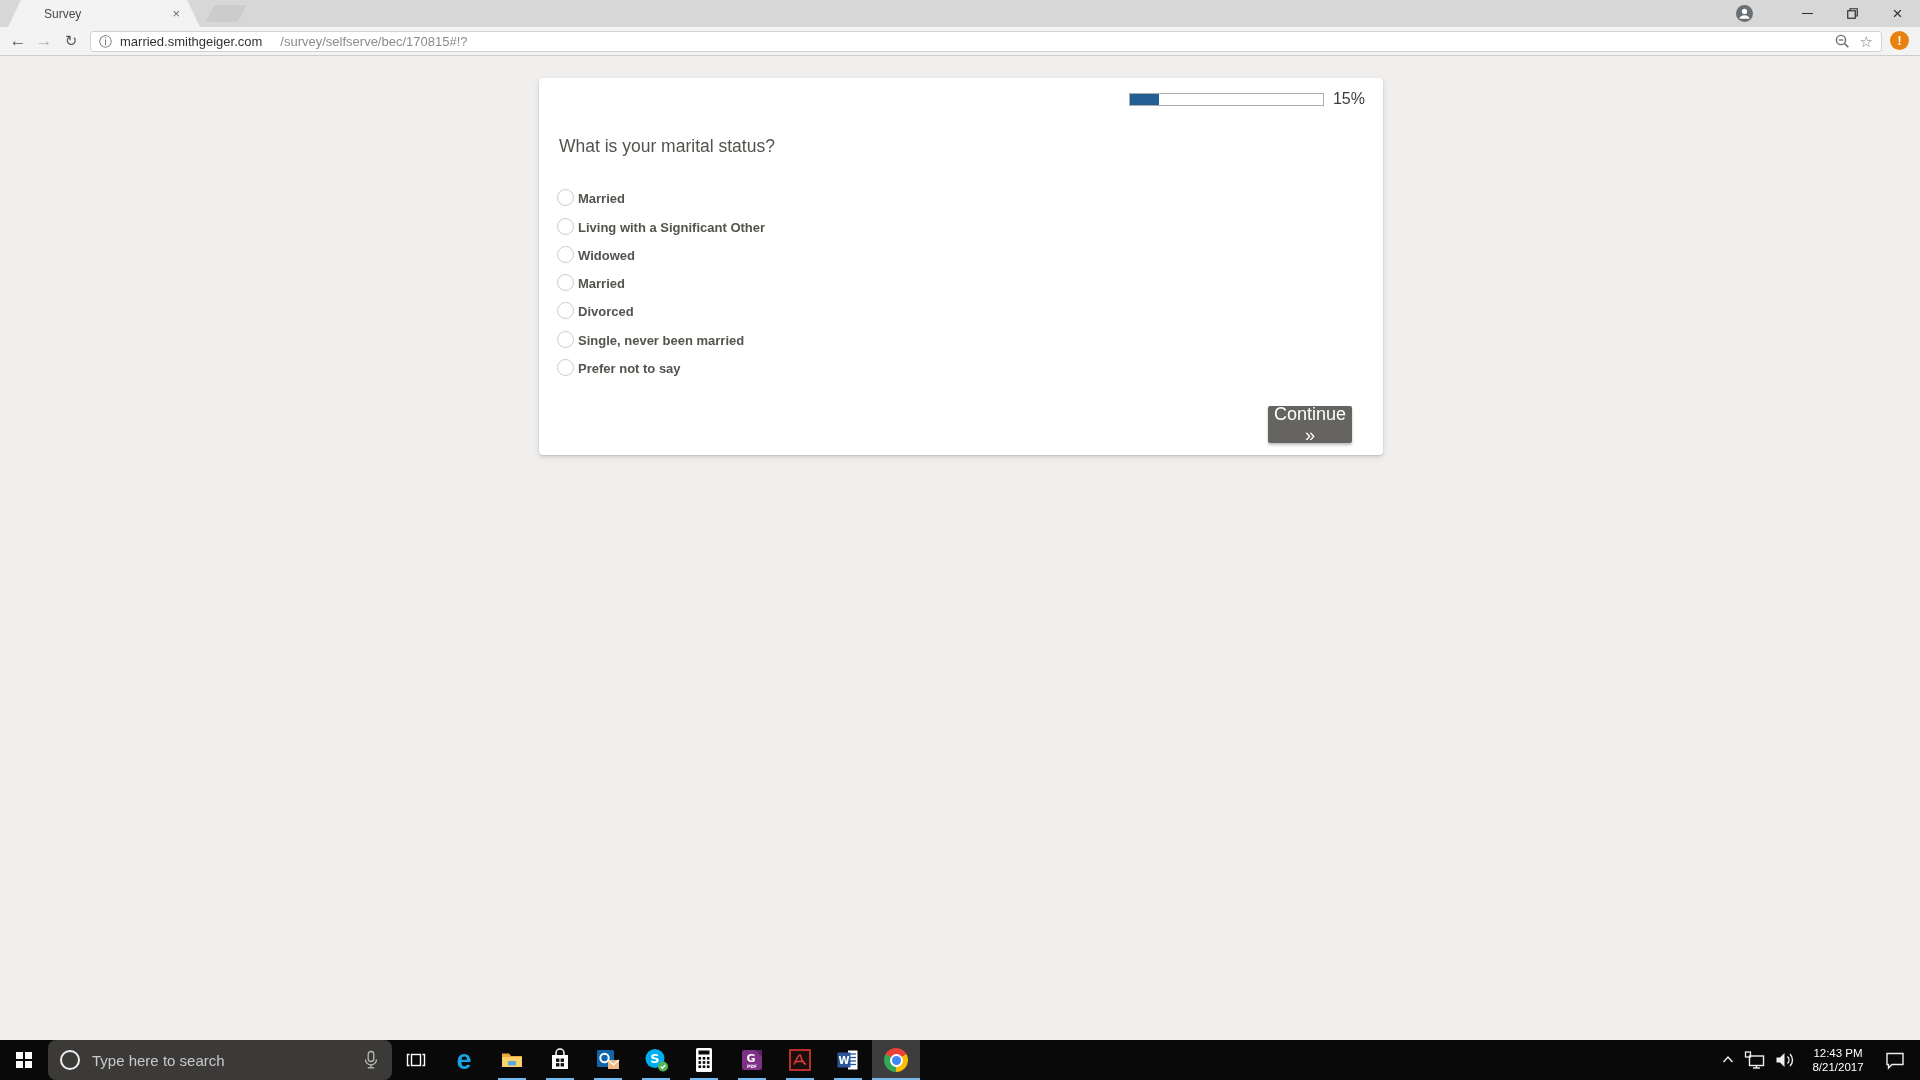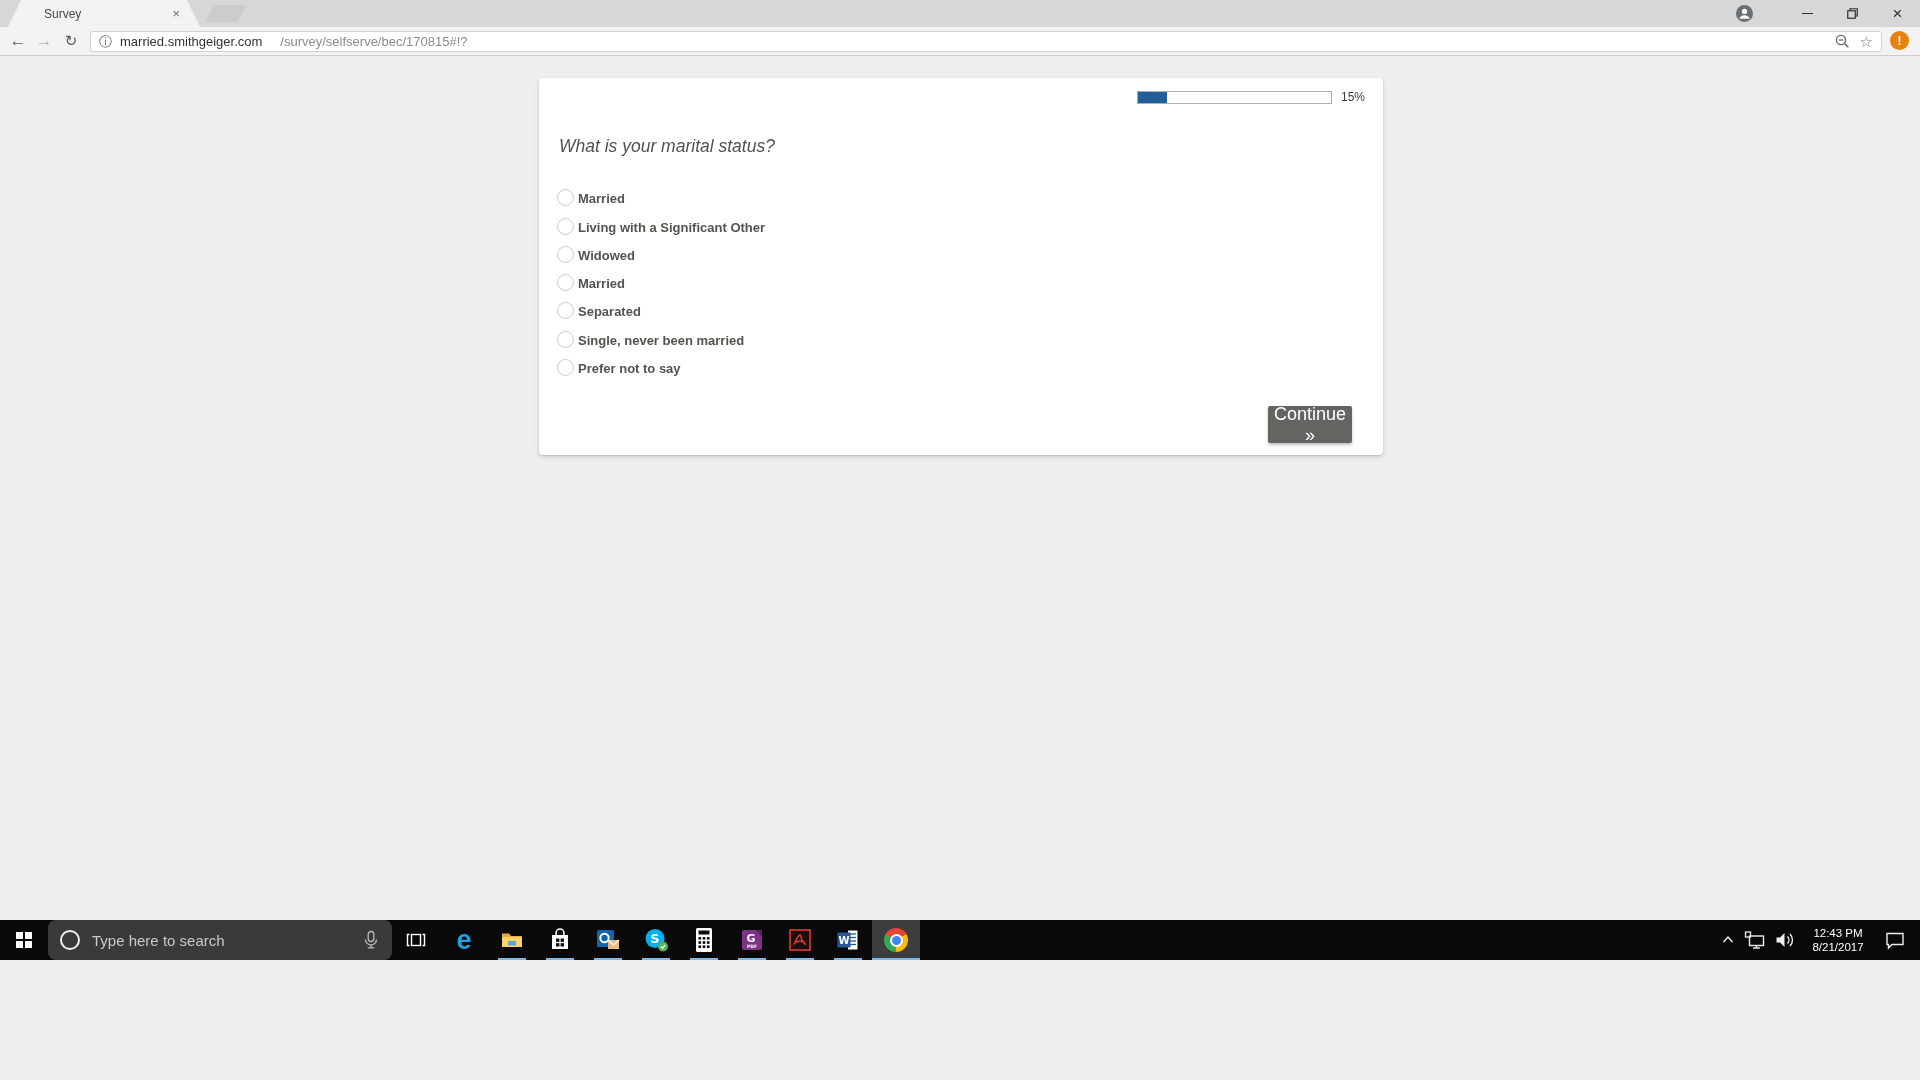--- a/index.html
+++ b/index.html
@@ -1,18 +1,18 @@
 <!DOCTYPE html>
 <html><head>
 <meta charset="utf-8">
 <title>Survey</title>
 <style>
   * { margin:0; padding:0; box-sizing:border-box; }
   html,body { width:1920px; height:1080px; background:#f0efee; font-family:"Liberation Sans","DejaVu Sans",sans-serif; overflow:hidden; }
-  #screen { position:relative; width:1920px; height:960px; }
+  #screen { position:relative; width:1920px; height:1080px; }
 
   
   .titlebar { position:absolute; top:0; left:0; width:100%; height:27px; background:#d7d7d7; }
   .tab { position:absolute; left:8px; top:0; width:192px; height:27px; background:#f4f3f3;
          clip-path:polygon(0 100%, 13px 0, calc(100% - 13px) 0, 100% 100%);
          display:flex; align-items:center; }
   .tab-title { margin-left:36px; font-size:12px; color:#494949; flex:1; }
   .tab-close { margin-right:20px; font-size:13px; color:#6a6a6a; line-height:1; }
   .newtab-btn { position:absolute; left:210px; top:5px; width:32px; height:17px; background:#cccccc;
                 transform:skewX(-27deg); border-radius:2px; }
@@ -40,22 +40,22 @@
   .ext-badge { position:absolute; right:11px; top:4px; width:19px; height:19px; border-radius:50%;
                color:#fff; font-size:12px; font-weight:bold; display:flex; align-items:center; justify-content:center; }
 
   
   .page { position:absolute; top:57px; left:0; width:1920px; height:983px; background:#f0efee; }
   .card { position:absolute; left:539px; top:21px; width:844px; height:377px; background:#ffffff;
           border-radius:4px; box-shadow:0 1px 2px rgba(0,0,0,.16), 0 2px 6px rgba(0,0,0,.10); }
   .progress-wrap { position:absolute; top:12px; right:18px; display:flex; align-items:center; }
   .progress-track { width:195px; height:13px; border:1px solid #adadad; background:#ffffff; }
   .progress-fill { height:100%; width:15%; }
-  .progress-label { margin-left:9px; font-size:12px; color:#3c3c3c; }
-  .question { position:absolute; left:20px; top:58px; font-size:17.5px; color:#53524e;font-style:italic; }
+  .progress-label { margin-left:9px; font-size:16px; color:#3c3c3c; }
+  .question { position:absolute; left:20px; top:58px; font-size:17.5px; color:#53524e; }
   .options { position:absolute; left:18px; top:100px; }
   .opt-row { display:flex; align-items:flex-end; height:28.3px;font-weight:bold; }
   .radio { width:17px; height:17px; border:1px solid #cbcbcb; border-radius:50%; background:#fff; flex:0 0 auto; }
   .opt-label { margin-left:4px; font-size:13px; color:#55534e; }
   .continue-btn { position:absolute; right:31px; top:328px; width:84px; height:37px; background:#666461;
                   color:#ffffff; font-size:18px; border:none; border-radius:2px;
                   box-shadow:0 2px 3px rgba(0,0,0,.25); display:flex; align-items:center; justify-content:center; }
 
   
   .taskbar { position:absolute; bottom:0; left:0; width:1920px; height:40px; background:#090909; }
@@ -162,21 +162,21 @@
         <div class="opt-row">
           <span class="radio"></span>
           <span class="opt-label">Widowed</span>
         </div>
         <div class="opt-row">
           <span class="radio"></span>
           <span class="opt-label">Married</span>
         </div>
         <div class="opt-row">
           <span class="radio"></span>
-          <span class="opt-label">Separated</span>
+          <span class="opt-label">Divorced</span>
         </div>
         <div class="opt-row">
           <span class="radio"></span>
           <span class="opt-label">Single, never been married</span>
         </div>
         <div class="opt-row">
           <span class="radio"></span>
           <span class="opt-label">Prefer not to say</span>
         </div>
       </div>

